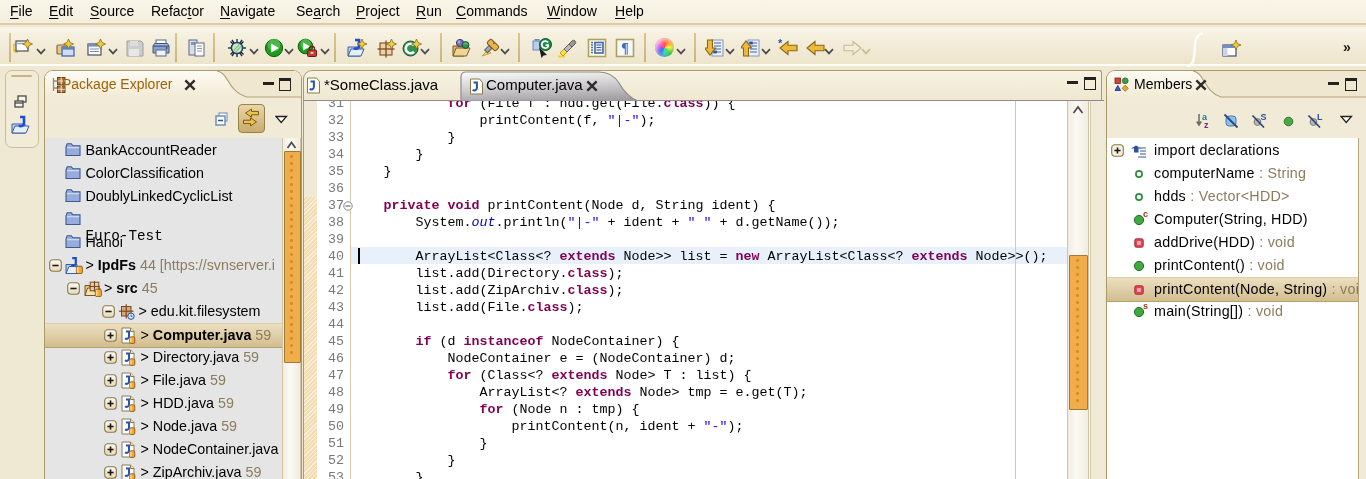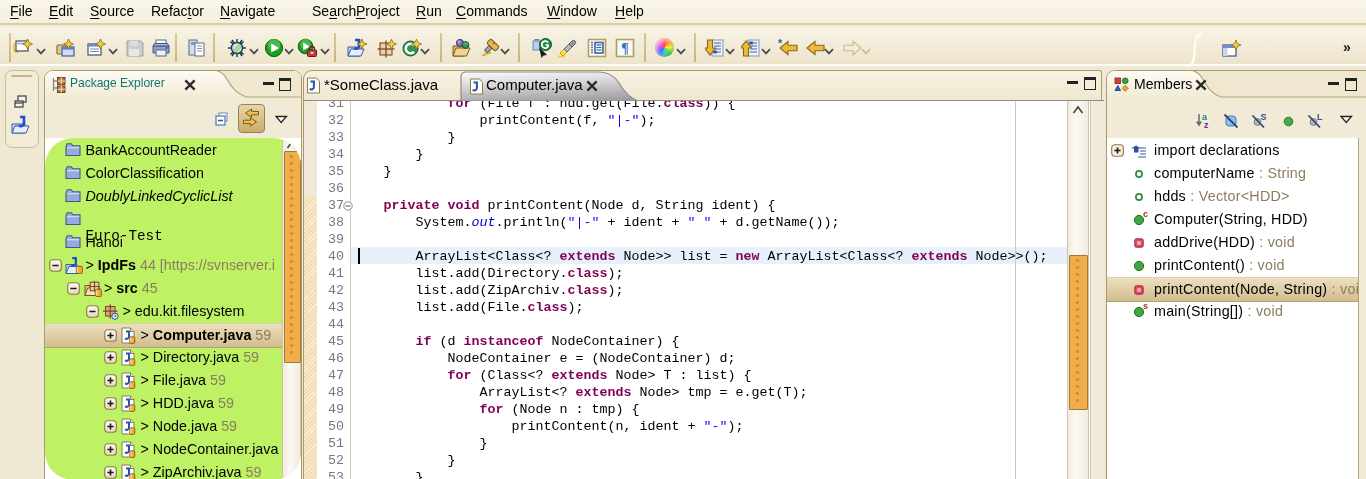--- a/index.html
+++ b/index.html
@@ -30,21 +30,21 @@
   .fld{color:#0000c0;font-style:italic;}
 </style>
 </head>
 <body>
 <div class="abs" id="menubar">
   <span class="mi" style="left:10px"><u>F</u>ile</span>
   <span class="mi" style="left:49px"><u>E</u>dit</span>
   <span class="mi" style="left:90px"><u>S</u>ource</span>
   <span class="mi" style="left:151px">Refac<u>t</u>or</span>
   <span class="mi" style="left:220px"><u>N</u>avigate</span>
-  <span class="mi" style="left:312px">Se<u>a</u>rch</span>
+  <span class="mi" style="left:296px">Se<u>a</u>rch</span>
   <span class="mi" style="left:356px"><u>P</u>roject</span>
   <span class="mi" style="left:416px"><u>R</u>un</span>
   <span class="mi" style="left:456px"><u>C</u>ommands</span>
   <span class="mi" style="left:547px"><u>W</u>indow</span>
   <span class="mi" style="left:615px"><u>H</u>elp</span>
 </div>
 <div class="abs" id="toolbar">
   <div class="tsep" style="left:9px"></div>
 
   <svg class="ticon" style="left:13px" viewBox="0 0 20 20">
@@ -313,21 +313,21 @@
       <path d="M2.5,2 V15 M2.5,5 H6 M2.5,12 H6" fill="none" stroke="#8a8a8a" stroke-width="1.3"></path>
       <g fill="#b5763a" stroke="#5e3a14" stroke-width="0.9">
         <rect x="6.5" y="1.5" width="7.5" height="7"></rect>
       </g>
       <path d="M10.25,1.5 V8.5 M6.5,5 H14" stroke="#f2e3c8" stroke-width="1.1"></path>
       <g fill="#b5763a" stroke="#5e3a14" stroke-width="0.9">
         <rect x="6.5" y="10" width="7.5" height="6.5"></rect>
       </g>
       <path d="M10.25,10 V16.5 M6.5,13.2 H14" stroke="#f2e3c8" stroke-width="1.1"></path>
     </svg>
-  <span style="position:absolute;left:25px;top:5px;font-size:12px;color:#0f766e;">Package Explorer</span>
+  <span style="position:absolute;left:17px;top:5px;font-size:14px;color:#a16207;">Package Explorer</span>
   <svg style="position:absolute;left:139px;top:8px;width:12px;height:12px" viewBox="0 0 12 12">
       <path d="M0.5,2.2 L2.2,0.5 L6,4.3 L9.8,0.5 L11.5,2.2 L7.7,6 L11.5,9.8 L9.8,11.5 L6,7.7 L2.2,11.5 L0.5,9.8 L4.3,6 Z" fill="#2e2e2e"></path>
     </svg>
   <div style="position:absolute;left:218px;top:11px;width:11px;height:3px;background:#222;"></div>
   <div style="position:absolute;left:234px;top:7px;width:10px;height:9px;border:1.5px solid #222;border-top:3.5px solid #222;"></div>
 
   <div style="position:absolute;left:0;top:27px;width:256px;height:40px;background:#f1ead6;"></div>
   <svg style="position:absolute;left:170px;top:41px;width:15px;height:15px" viewBox="0 0 15 15">
       <rect x="4" y="1" width="8" height="8" fill="#fff" stroke="#6888b8"></rect>
       <rect x="1" y="4" width="9" height="9" fill="#fff" stroke="#6888b8" stroke-width="1.4"></rect>
@@ -335,21 +335,21 @@
     </svg>
   <div style="position:absolute;left:193px;top:33px;width:25px;height:27px;border:1px solid #96824e;border-radius:4px;background:linear-gradient(#e9d6a6,#c9ac6e);"></div>
   <svg style="position:absolute;left:197px;top:37px;width:18px;height:19px" viewBox="0 0 18 19">
       <path d="M16.5,3.4 H9.5 V1 L3.5,5.1 L9.5,9.2 V6.8 H16.5 Z" fill="#eec04e" stroke="#7a5a10" stroke-width="1"></path>
       <path d="M1.5,12.2 H8.5 V9.8 L14.5,13.9 L8.5,18 V15.6 H1.5 Z" fill="#eec04e" stroke="#7a5a10" stroke-width="1"></path>
     </svg>
   <svg style="position:absolute;left:230px;top:44px;width:13px;height:9px" viewBox="0 0 13 9">
       <path d="M1,1.5 L11.5,1.5 L6.2,7.5 Z" fill="#fff" stroke="#222" stroke-width="1.3"></path>
     </svg>
 
-  <div id="petree" style="position:absolute;left:0;top:67px;width:256px;height:342px;background:#bef264;overflow:hidden;border-radius:28px;"><svg width="0" height="0">
+  <div id="petree" style="position:absolute;left:0;top:67px;width:256px;height:342px;background:#e5e5e5;overflow:hidden;"><svg width="0" height="0">
         <defs>
           <linearGradient id="expg" x1="0" y1="0" x2="0" y2="1">
             <stop offset="0" stop-color="#fdfbf2"></stop>
             <stop offset="1" stop-color="#e6dab6"></stop>
           </linearGradient>
         </defs>
       </svg><div class="trow" style="left:0;top:1px;width:256px;">
         <svg style="position:absolute;left:20.0px;top:3px;width:18px;height:17px" viewBox="0 0 18 17">
           <path d="M1,4.8 L1,13.5 L15,13.5 L15,3.8 L8,3.8 L6.3,1.8 L2.2,1.8 Z" fill="#96acdf" stroke="#3d5a8c" stroke-width="1.1"></path>
           <path d="M2,5.6 h12.2" stroke="#cdd9f2" stroke-width="1.4"></path>
@@ -361,21 +361,21 @@
           <path d="M1,4.8 L1,13.5 L15,13.5 L15,3.8 L8,3.8 L6.3,1.8 L2.2,1.8 Z" fill="#96acdf" stroke="#3d5a8c" stroke-width="1.1"></path>
           <path d="M2,5.6 h12.2" stroke="#cdd9f2" stroke-width="1.4"></path>
         </svg>
         <span style="position:absolute;left:40.5px;top:3px;white-space:pre;">ColorClassification</span>
       </div>
 <div class="trow" style="left:0;top:47px;width:256px;">
         <svg style="position:absolute;left:20.0px;top:3px;width:18px;height:17px" viewBox="0 0 18 17">
           <path d="M1,4.8 L1,13.5 L15,13.5 L15,3.8 L8,3.8 L6.3,1.8 L2.2,1.8 Z" fill="#96acdf" stroke="#3d5a8c" stroke-width="1.1"></path>
           <path d="M2,5.6 h12.2" stroke="#cdd9f2" stroke-width="1.4"></path>
         </svg>
-        <span style="position:absolute;left:40.5px;top:3px;white-space:pre;font-style:italic;">DoublyLinkedCyclicList</span>
+        <span style="position:absolute;left:40.5px;top:3px;white-space:pre;">DoublyLinkedCyclicList</span>
       </div>
 <div class="trow" style="left:0;top:70px;width:256px;">
         <svg style="position:absolute;left:20.0px;top:3px;width:18px;height:17px" viewBox="0 0 18 17">
           <path d="M1,4.8 L1,13.5 L15,13.5 L15,3.8 L8,3.8 L6.3,1.8 L2.2,1.8 Z" fill="#96acdf" stroke="#3d5a8c" stroke-width="1.1"></path>
           <path d="M2,5.6 h12.2" stroke="#cdd9f2" stroke-width="1.4"></path>
         </svg>
         <span style="position:absolute;left:40.5px;top:20px;white-space:pre;font-family:Liberation Mono, monospace;">Euro-Test</span>
       </div>
 <div class="trow" style="left:0;top:93px;width:256px;">
         <svg style="position:absolute;left:20.0px;top:3px;width:18px;height:17px" viewBox="0 0 18 17">
@@ -409,21 +409,21 @@
           <g fill="#e8cfa0" stroke="#7a4a28" stroke-width="1">
             <rect x="6.2" y="2.2" width="8.6" height="8.6"></rect>
           </g>
           <line x1="10.5" y1="1" x2="10.5" y2="11.8" stroke="#7a4a28" stroke-width="1.1"></line>
           <line x1="5.2" y1="6.5" x2="15.8" y2="6.5" stroke="#7a4a28" stroke-width="1.1"></line>
           <rect x="11.4" y="9.2" width="6" height="7.4" rx="1.4" fill="#f2a93c" stroke="#8c5a10" stroke-width="0.9"></rect>
           <path d="M12.6,10.2 v5.4" stroke="#ffd890" stroke-width="1.6"></path>
         </svg>
         <span style="position:absolute;left:59.0px;top:3px;white-space:pre;">&gt; <b>src</b> <span class="dim">45</span></span>
       </div>
-<div class="trow" style="left:0;top:162px;width:304px;">
+<div class="trow" style="left:16px;top:162px;width:304px;">
         <svg style="position:absolute;left:40.5px;top:5px;width:13px;height:13px" viewBox="0 0 13 13">
           <rect x="0.7" y="0.7" width="11.6" height="11.6" rx="3" fill="url(#expg)" stroke="#8a7850" stroke-width="1.1"></rect>
           <line x1="3.4" y1="6.5" x2="9.6" y2="6.5" stroke="#1a1a1a" stroke-width="1.6"></line>
         </svg>
         <svg style="position:absolute;left:57.0px;top:3px;width:18px;height:17px" viewBox="0 0 18 17">
           <rect x="3.5" y="3.5" width="9.5" height="9.5" fill="#d8a878" stroke="#7a4a28" stroke-width="1"></rect>
           <line x1="8.2" y1="1.2" x2="8.2" y2="15.5" stroke="#7a4a28" stroke-width="1.2"></line>
           <line x1="1" y1="8.2" x2="15.5" y2="8.2" stroke="#7a4a28" stroke-width="1.2"></line>
           <circle cx="13" cy="13.2" r="3.2" fill="#d8e4f4" stroke="#2a52a0" stroke-width="1"></circle>
           <path d="M13,11.6 v1.8 h1.4" fill="none" stroke="#2a52a0" stroke-width="0.9"></path>

